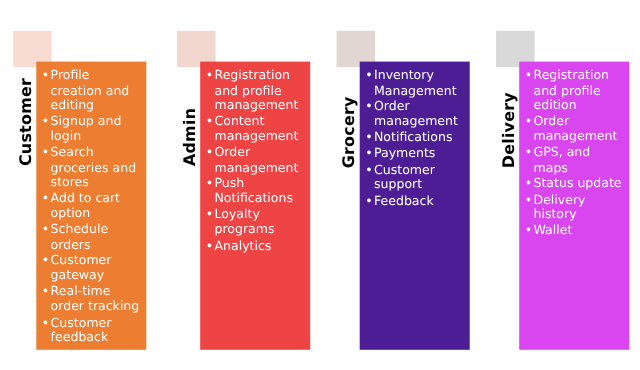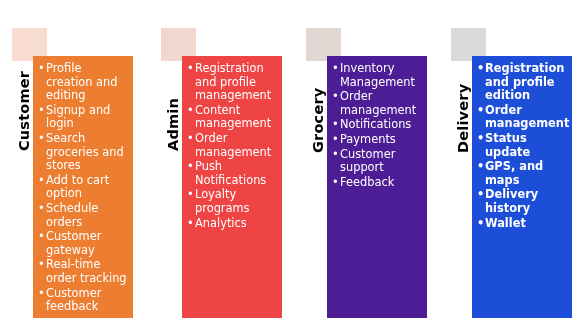--- a/index.html
+++ b/index.html
@@ -144,25 +144,25 @@
           <li>Payments</li>
           <li>Customer support</li>
           <li>Feedback</li>
         </ul>
     </div>
   </div>
 
   <div class="column col-4">
     <div class="tint-square" style="background-color: rgb(217, 217, 217);"></div>
     <div class="vlabel">Delivery</div>
-    <div class="bar" style="background-color: #1d4ed8; font-weight: bold;">
+    <div class="bar" style="background-color: #d946ef;">
       <ul class="bullet-list">
           <li>Registration and profile edition</li>
           <li>Order management</li>
+          <li>GPS, and maps</li>
           <li>Status update</li>
-          <li>GPS, and maps</li>
           <li>Delivery history</li>
           <li>Wallet</li>
         </ul>
     </div>
   </div>
 
 </div>
 
 </body></html>

